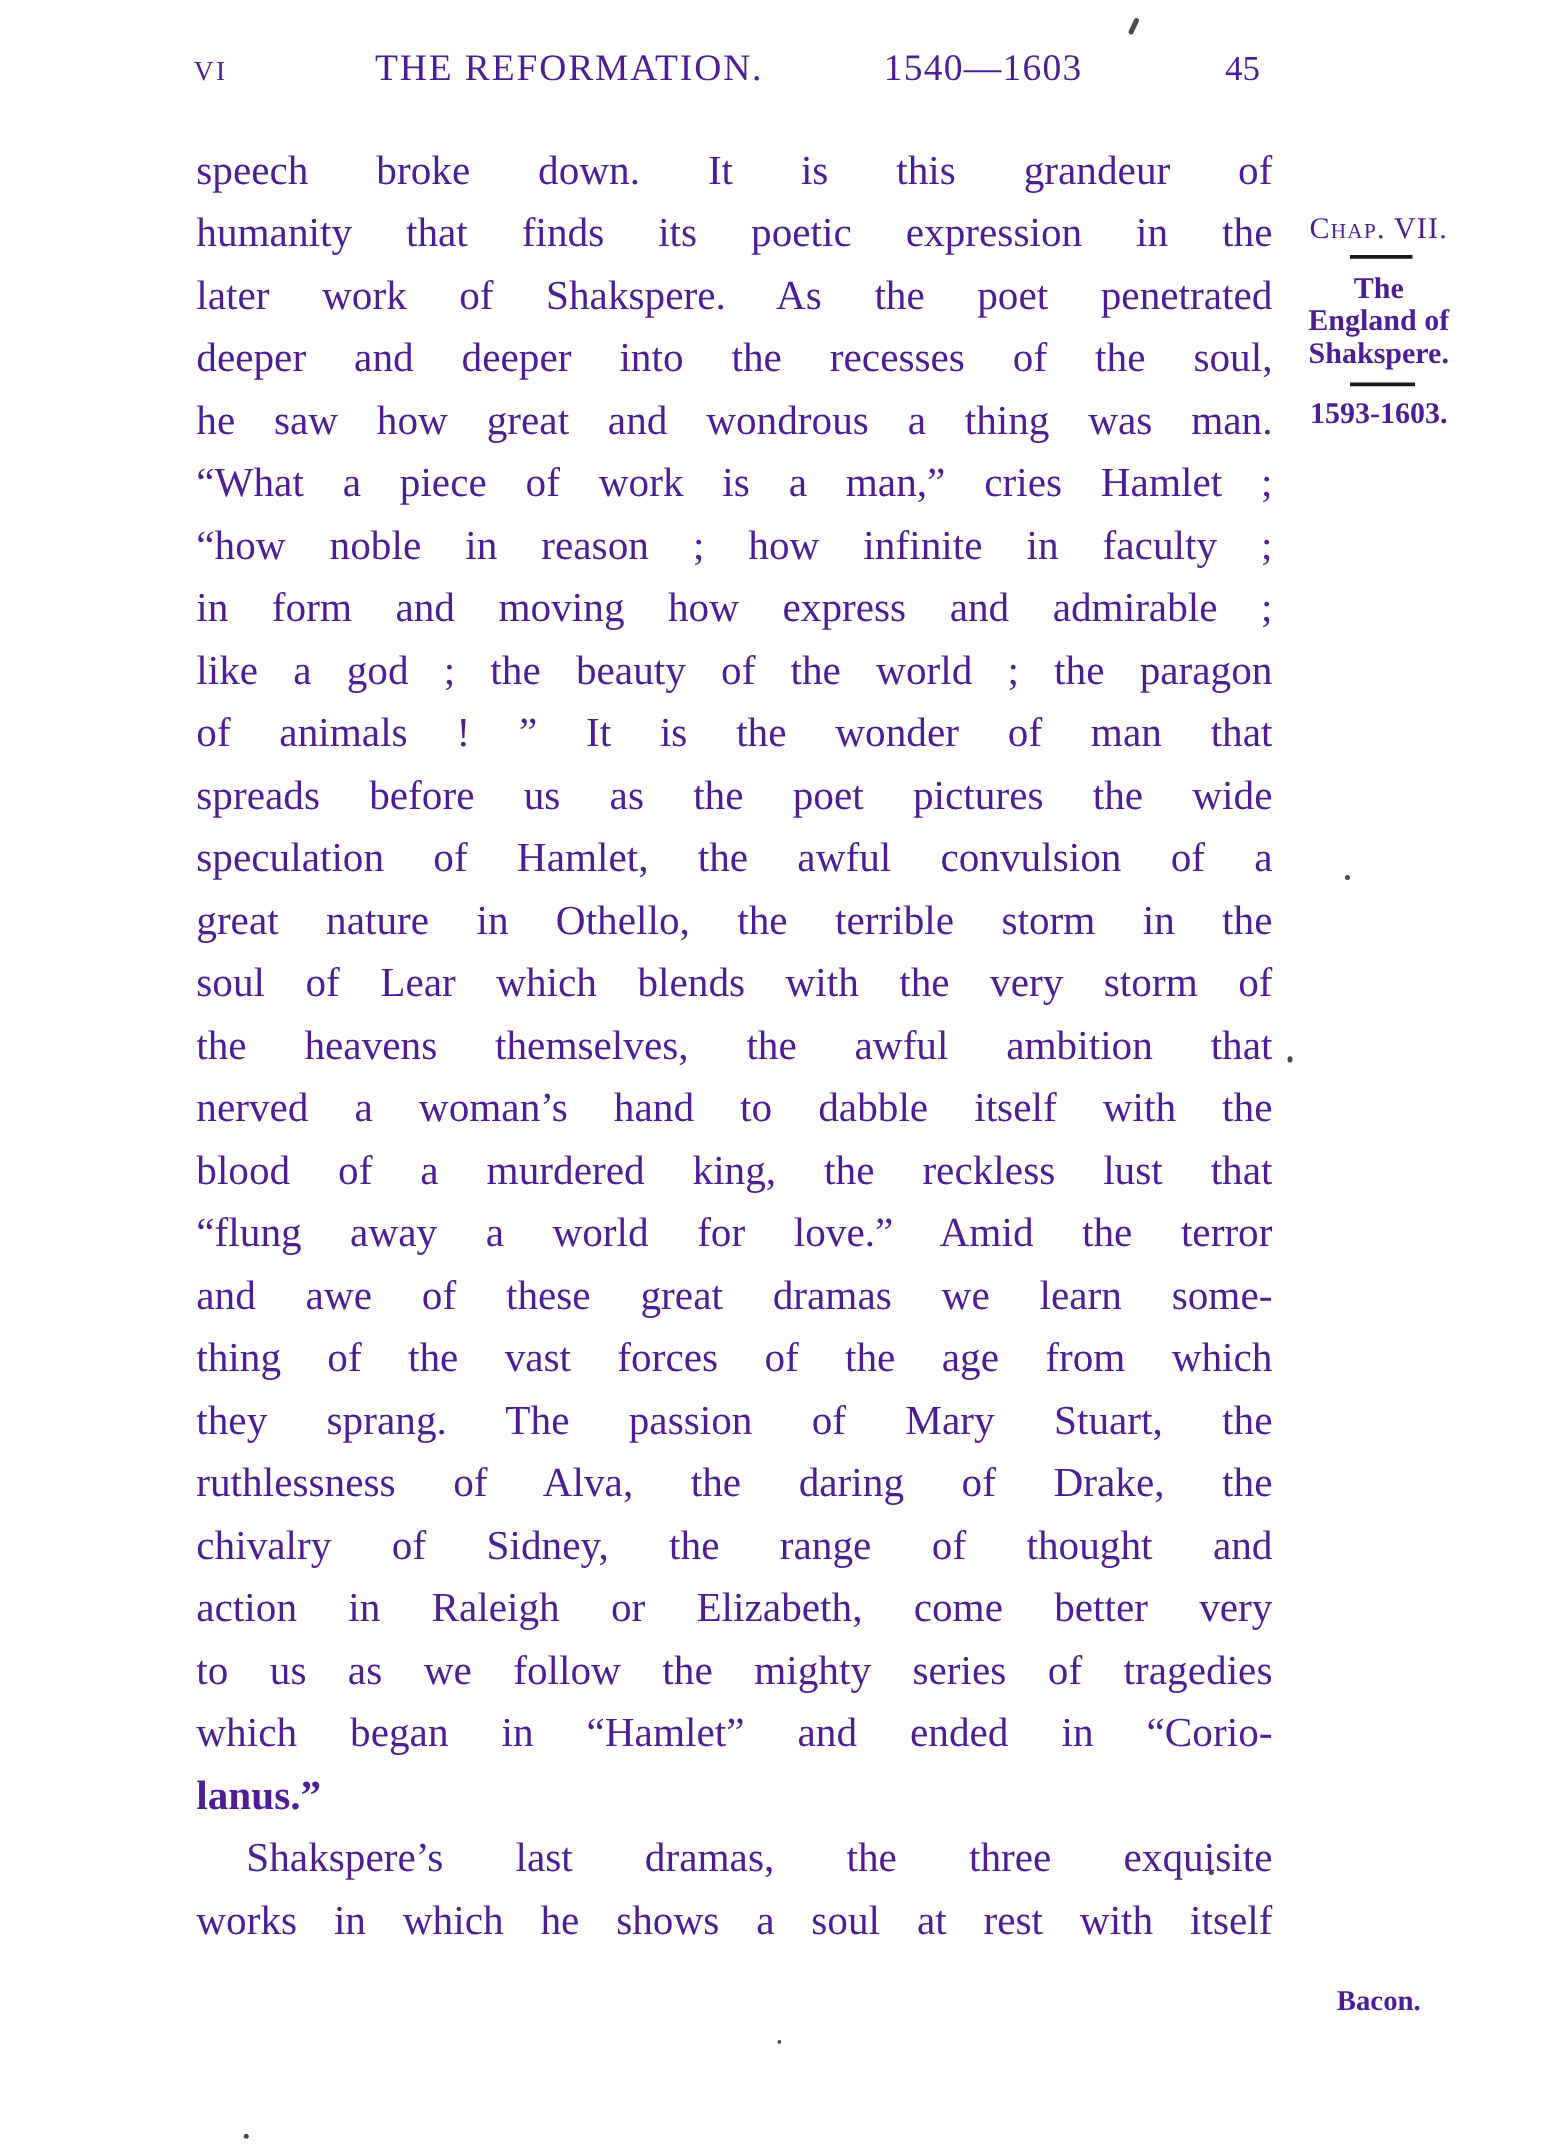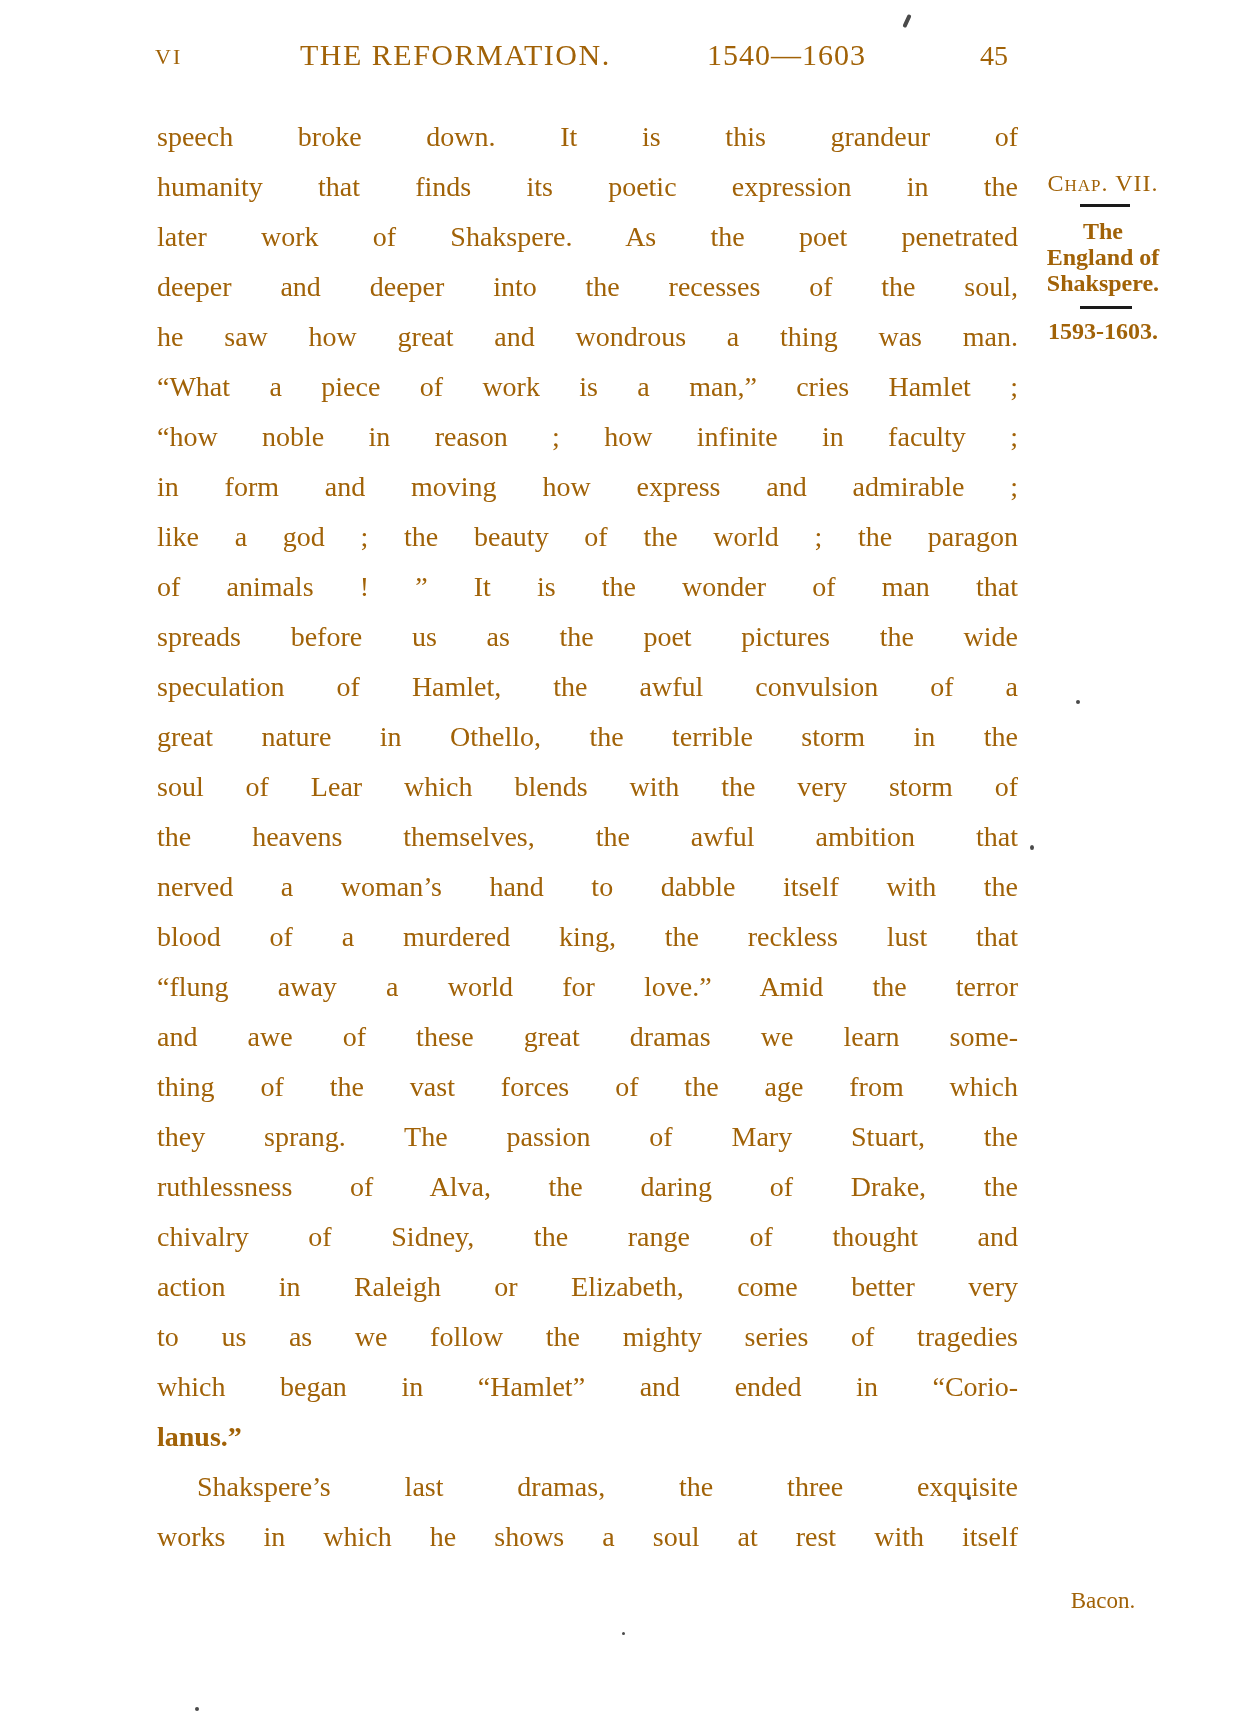--- a/index.html
+++ b/index.html
@@ -3,36 +3,36 @@
 <meta charset="utf-8">
 <style>
   html, body { margin: 0; padding: 0; background: #e8e8e8; }
   .page {
     position: relative;
     width: 1247px;
     height: 1725px;
     background: #ffffff;
     overflow: hidden;
     font-family: "Liberation Serif", "DejaVu Serif", serif;
-    color: #a16207;
+    color: #4c1d95;
   }
 
   
   .hdr-item { position: absolute; white-space: nowrap; }
   .sig          { left: 155px;  top: 44px; font-size: 22px; letter-spacing: 2px; }
   .running-title{ left: 300px;  top: 38px; font-size: 30px; letter-spacing: 1.5px; }
   .date-range   { left: 707px;  top: 38px; font-size: 30px; letter-spacing: 1px; }
   .page-number  { left: 980px;  top: 40px; font-size: 28px; }
 
   
   .body-col {
     position: absolute;
     left: 157px; top: 112px;
     width: 861px;
-    font-size: 28px;
+    font-size: 33px;
     line-height: 50px;
   }
   .tline {
     height: 50px;
     text-align: justify;
     text-align-last: justify;
     overflow: hidden;
   }
   .tline.short  { text-align-last: left; font-weight: bold; }
   .tline.indent { text-indent: 40px; }
@@ -59,21 +59,21 @@
   }
   .rule1 { top: 164px; left: 50px; width: 50px; }
   .rule2 { top: 266px; left: 50px; width: 52px; }
   .mtitle {
     top: 178px;
     font-size: 24px;
     font-weight: bold;
     line-height: 26px;
   }
   .mdates { top: 278px; font-size: 24px; font-weight: bold; }
-  .mbacon { top: 1548px; font-size: 23px; font-weight: normal; }
+  .mbacon { top: 1548px; font-size: 23px; font-weight: bold; }
 
   
   .speck {
     position: absolute;
     background: #4a4a4a;
     border-radius: 50%;
   }
   .speck.mark {
     border-radius: 2px;
     transform: rotate(25deg);

